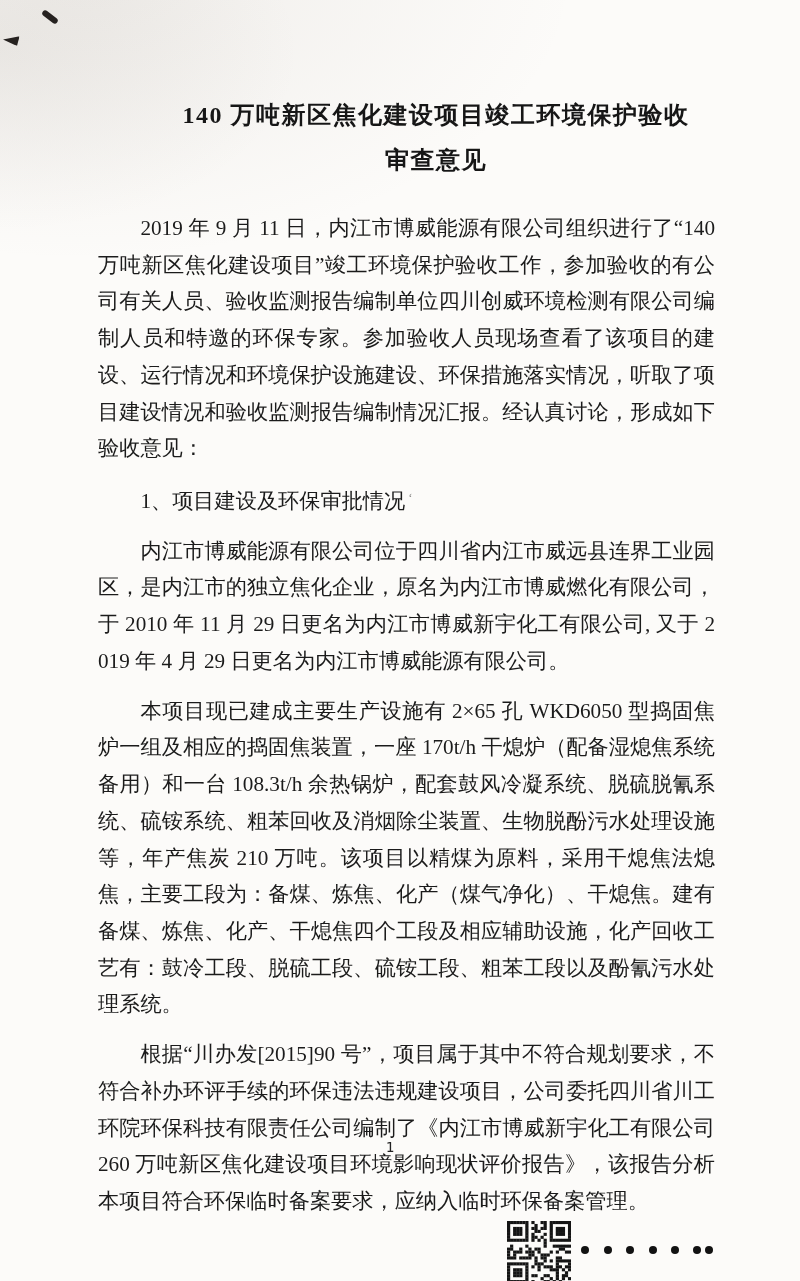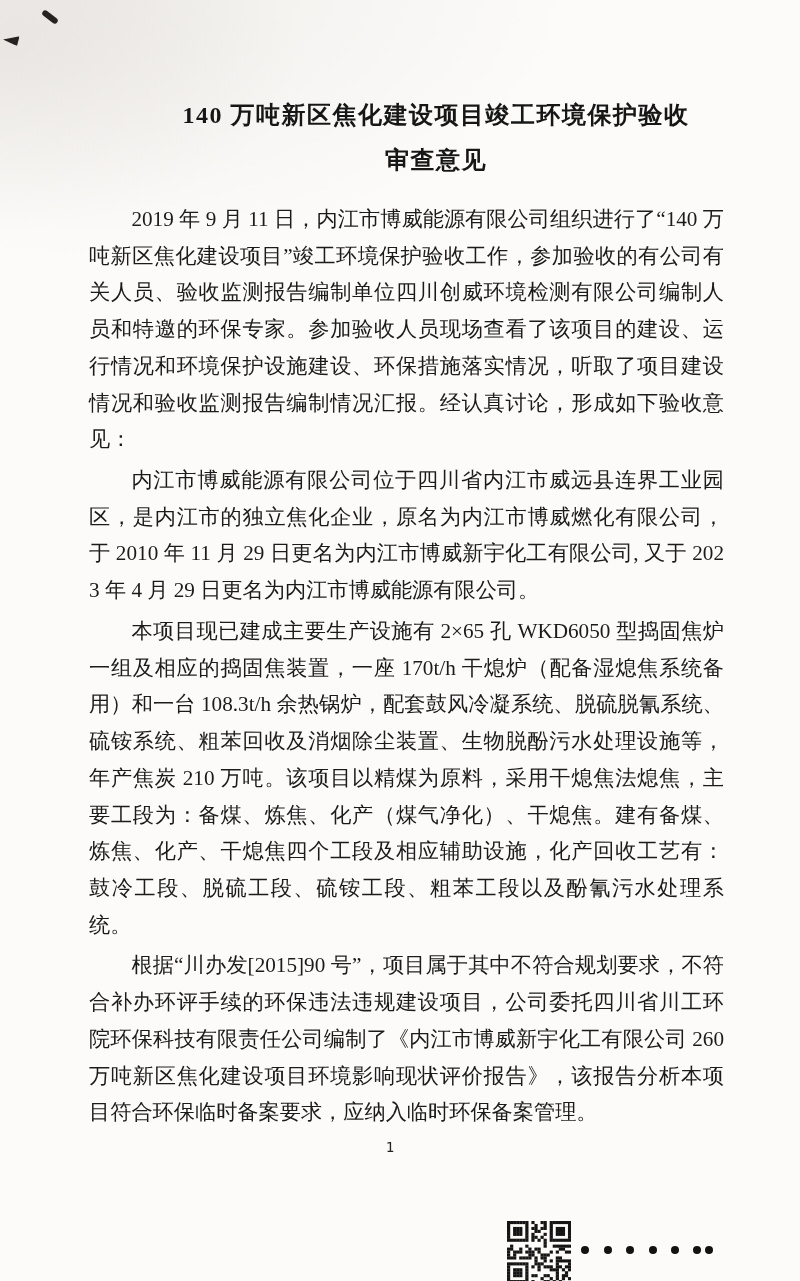--- a/index.html
+++ b/index.html
@@ -44,21 +44,21 @@
   .body {
     position: absolute;
     left: 85px; top: 197px; width: 643px;
     font-size: 21.2px;
     line-height: 36.72px;
     text-align: justify;
     text-justify: inter-ideograph;
     word-break: break-all;
     color: #1b1b1b;
   }
-  .body p { margin: 4px; text-indent: 2em; }
+  .body p { margin: 13px; text-indent: 2em; }
   .body p.heading { font-weight: 400; }
   .faint-mark {
     opacity: 0.5; font-size: 13px;
     vertical-align: 6px; margin-left: 3px;
   }
   .page-number {
     position: absolute;
     left: 0; top: 1139px; width: 780px;
     text-align: center;
     font-size: 14px; color: #222;
@@ -85,21 +85,22 @@
   <div class="artifact mark-a"></div>
   <div class="artifact mark-b"></div>
 
   <h1 class="title">
     <span class="t-line">140 万吨新区焦化建设项目竣工环境保护验收</span>
     <span class="t-line">审查意见</span>
   </h1>
 
   <div class="body">
       <p class="body-paragraph">2019 年 9 月 11 日，内江市博威能源有限公司组织进行了“140 万吨新区焦化建设项目”竣工环境保护验收工作，参加验收的有公司有关人员、验收监测报告编制单位四川创威环境检测有限公司编制人员和特邀的环保专家。参加验收人员现场查看了该项目的建设、运行情况和环境保护设施建设、环保措施落实情况，听取了项目建设情况和验收监测报告编制情况汇报。经认真讨论，形成如下验收意见：</p>
-      <p class="body-paragraph">内江市博威能源有限公司位于四川省内江市威远县连界工业园区，是内江市的独立焦化企业，原名为内江市博威燃化有限公司，于 2010 年 11 月 29 日更名为内江市博威新宇化工有限公司, 又于 2023 年 4 月 29 日更名为内江市博威能源有限公司。</p>
+      <p class="heading">1、项目建设及环保审批情况<span class="faint-mark">ʻ</span></p>
+      <p class="body-paragraph">内江市博威能源有限公司位于四川省内江市威远县连界工业园区，是内江市的独立焦化企业，原名为内江市博威燃化有限公司，于 2010 年 11 月 29 日更名为内江市博威新宇化工有限公司, 又于 2019 年 4 月 29 日更名为内江市博威能源有限公司。</p>
       <p class="body-paragraph">本项目现已建成主要生产设施有 2×65 孔 WKD6050 型捣固焦炉一组及相应的捣固焦装置，一座 170t/h 干熄炉（配备湿熄焦系统备用）和一台 108.3t/h 余热锅炉，配套鼓风冷凝系统、脱硫脱氰系统、硫铵系统、粗苯回收及消烟除尘装置、生物脱酚污水处理设施等，年产焦炭 210 万吨。该项目以精煤为原料，采用干熄焦法熄焦，主要工段为：备煤、炼焦、化产（煤气净化）、干熄焦。建有备煤、炼焦、化产、干熄焦四个工段及相应辅助设施，化产回收工艺有：鼓冷工段、脱硫工段、硫铵工段、粗苯工段以及酚氰污水处理系统。</p>
       <p class="body-paragraph">根据“川办发[2015]90 号”，项目属于其中不符合规划要求，不符合补办环评手续的环保违法违规建设项目，公司委托四川省川工环院环保科技有限责任公司编制了《内江市博威新宇化工有限公司 260 万吨新区焦化建设项目环境影响现状评价报告》，该报告分析本项目符合环保临时备案要求，应纳入临时环保备案管理。</p>
     </div>
 
   <div class="page-number">1</div>
 
   <div class="qr">
       <svg width="64" height="62" viewBox="0 0 21 21" preserveAspectRatio="none">
         <rect x="0" y="0" width="1.05" height="1.05" fill="#141414"></rect>
         <rect x="1" y="0" width="1.05" height="1.05" fill="#141414"></rect>

